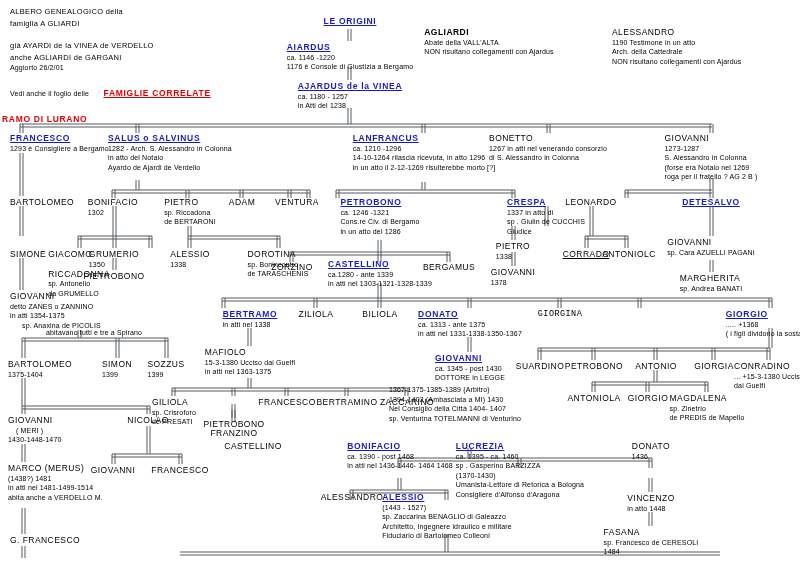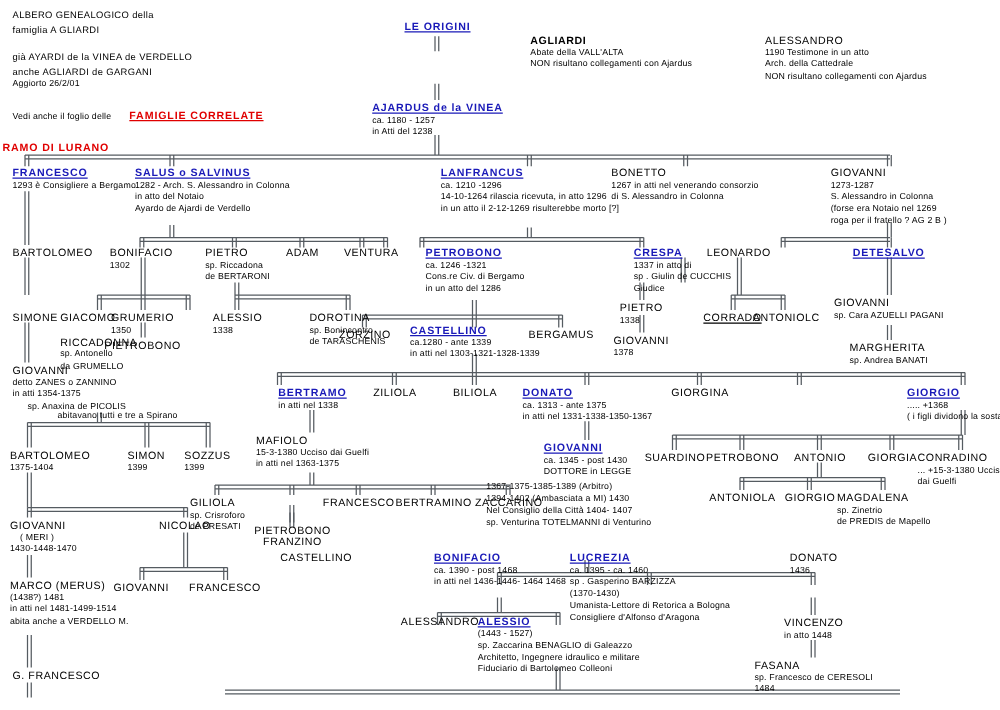--- a/index.html
+++ b/index.html
@@ -296,20 +296,25 @@
     <span class="det">Vedi anche il foglio delle</span>
     <span class="nm red" style="margin-left:10px;">FAMIGLIE  CORRELATE</span>
   </div>
   <div class="node" style="left:2px;top:108px;">
     <span class="nm red nod">RAMO DI LURANO</span>
   </div>
 
   <div class="node" style="left:350px;top:16px;text-align:center;">
     <div class="nm blue ctr">LE  ORIGINI</div>
   </div>
+  <div class="node" style="left:350px;top:42px;">
+    <div class="nm blue ctr">AIARDUS</div>
+    <div class="det ctr">ca. 1146 -1220</div>
+    <div class="det ctr">1176 è Console di Giustizia a Bergamo</div>
+  </div>
   <div class="node" style="left:489px;top:27px;">
     <div class="nm ctr" style="font-weight:bold;">AGLIARDI</div>
     <div class="det ctr">Abate della VALL'ALTA</div>
     <div class="det ctr">NON risultano collegamenti con Ajardus</div>
   </div>
   <div class="node" style="left:350px;top:81px;">
     <div class="nm blue ctr">AJARDUS  de la VINEA</div>
     <div class="det ctr">ca. 1180 - 1257</div>
     <div class="det ctr">in Atti del 1238</div>
   </div>
@@ -467,21 +472,21 @@
     <div class="nm ctr">ZILIOLA</div>
   </div>
   <div class="node" style="left:380px;top:309px;">
     <div class="nm ctr">BILIOLA</div>
   </div>
   <div class="node" style="left:470px;top:309px;">
     <div class="nm blue ctr">DONATO</div>
     <div class="det ctr">ca. 1313 - ante 1375</div>
     <div class="det ctr">in atti nel 1331-1338-1350-1367</div>
   </div>
-  <div class="node" style="left:560px;top:309px;">
+  <div class="node" style="left:560px;top:309px;font-family:Liberation Mono, monospace;">
     <div class="nm ctr">GIORGINA</div>
   </div>
   <div class="node" style="left:771px;top:309px;">
     <div class="nm blue ctr">GIORGIO</div>
     <div class="det ctr">..... +1368</div>
     <div class="det ctr">( i figli dividono la sostanza)</div>
   </div>
 
   <div class="node" style="left:8px;top:359px;">
     <div class="nm">BARTOLOMEO</div>

